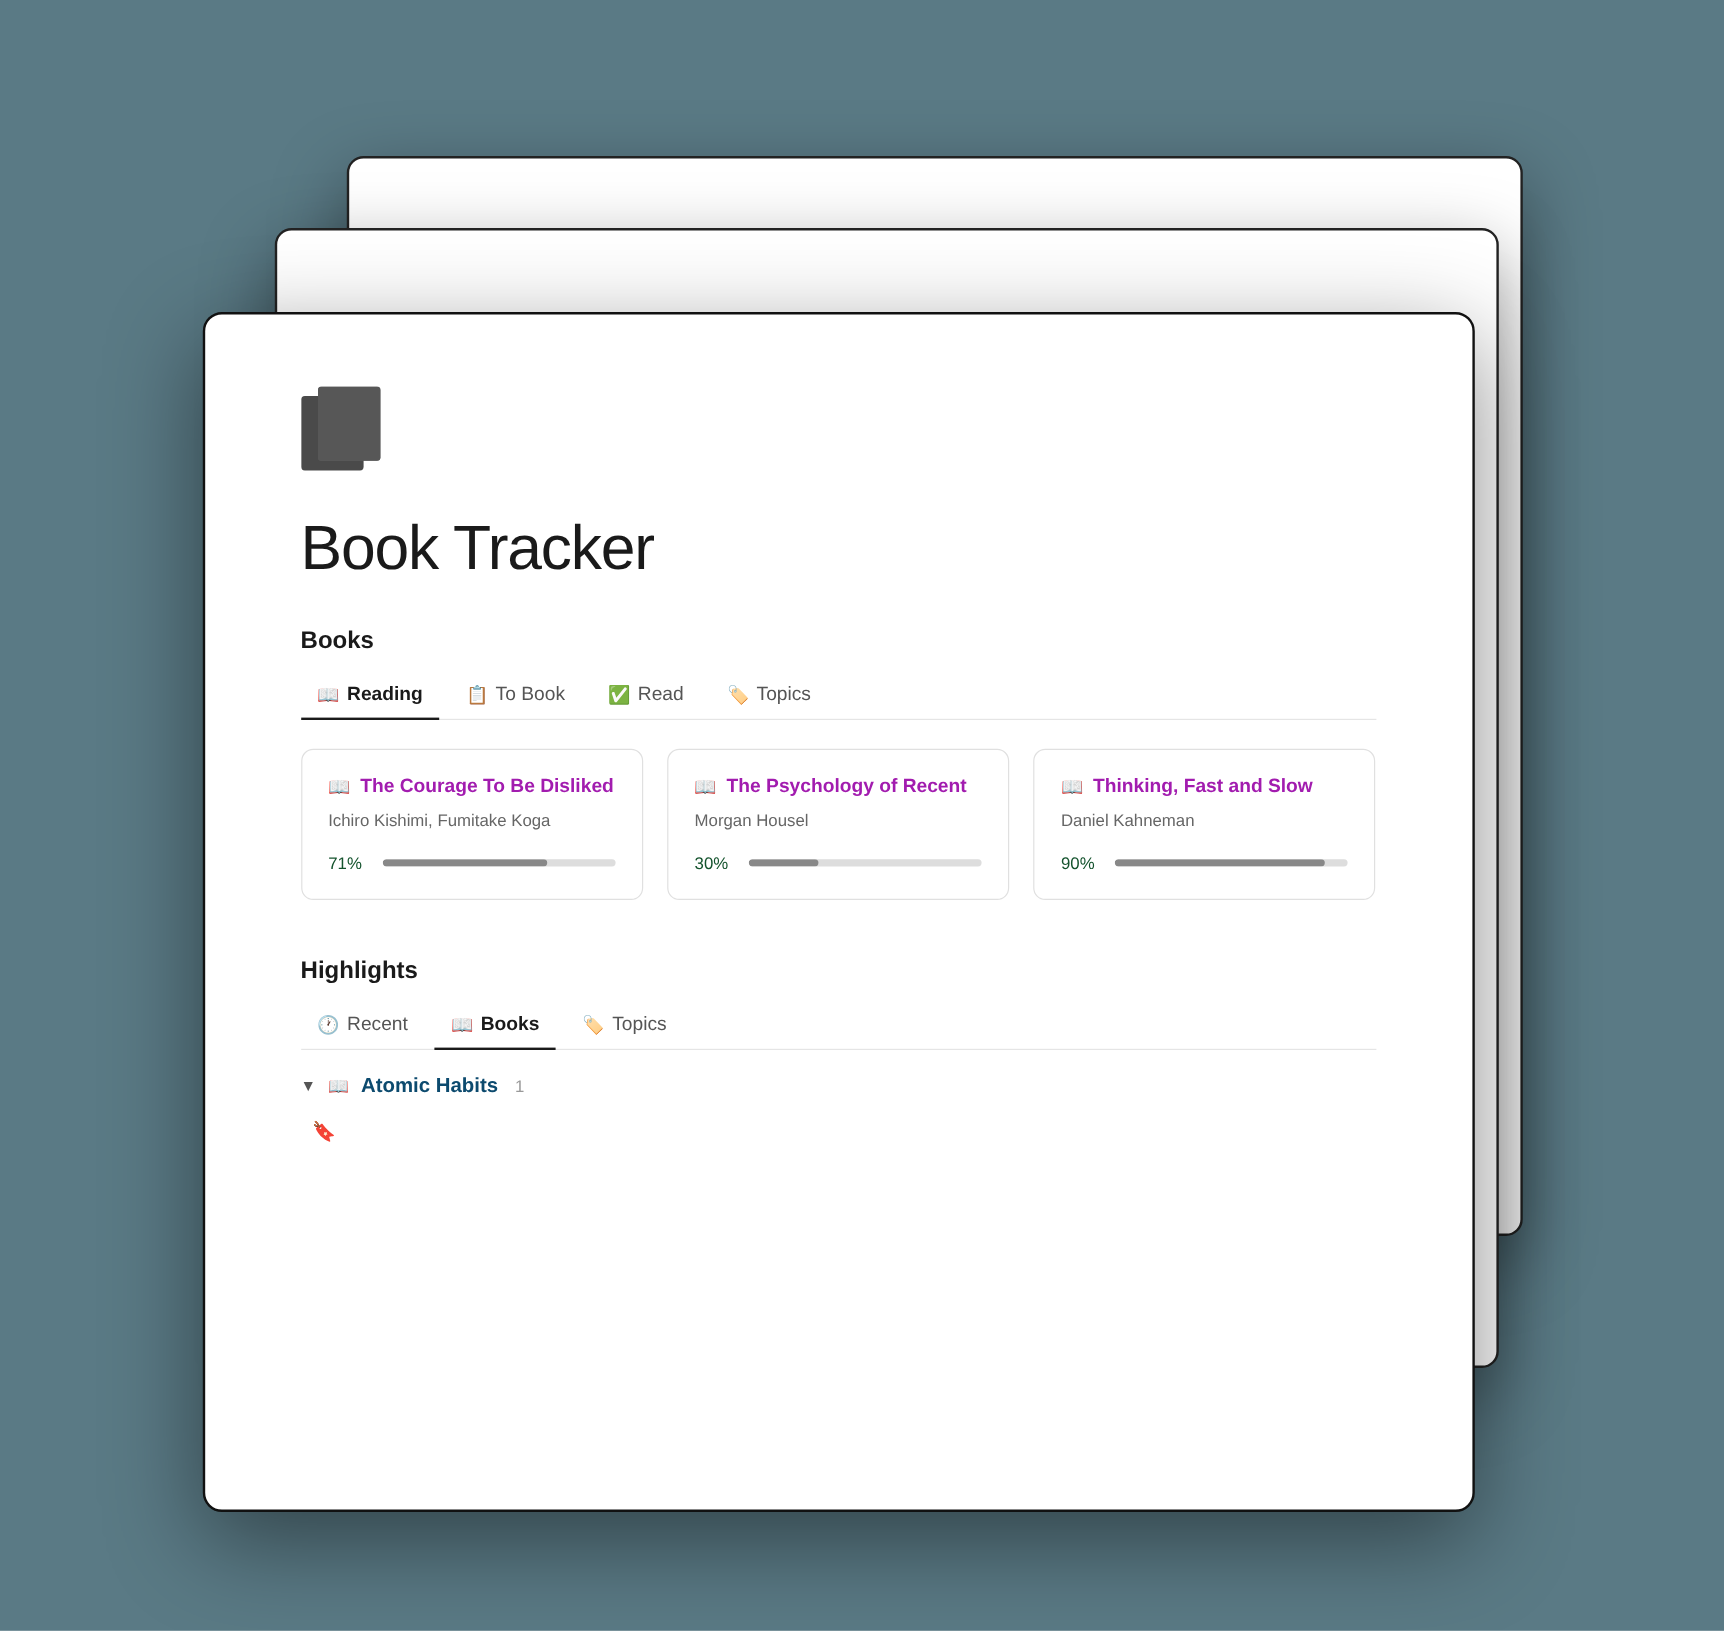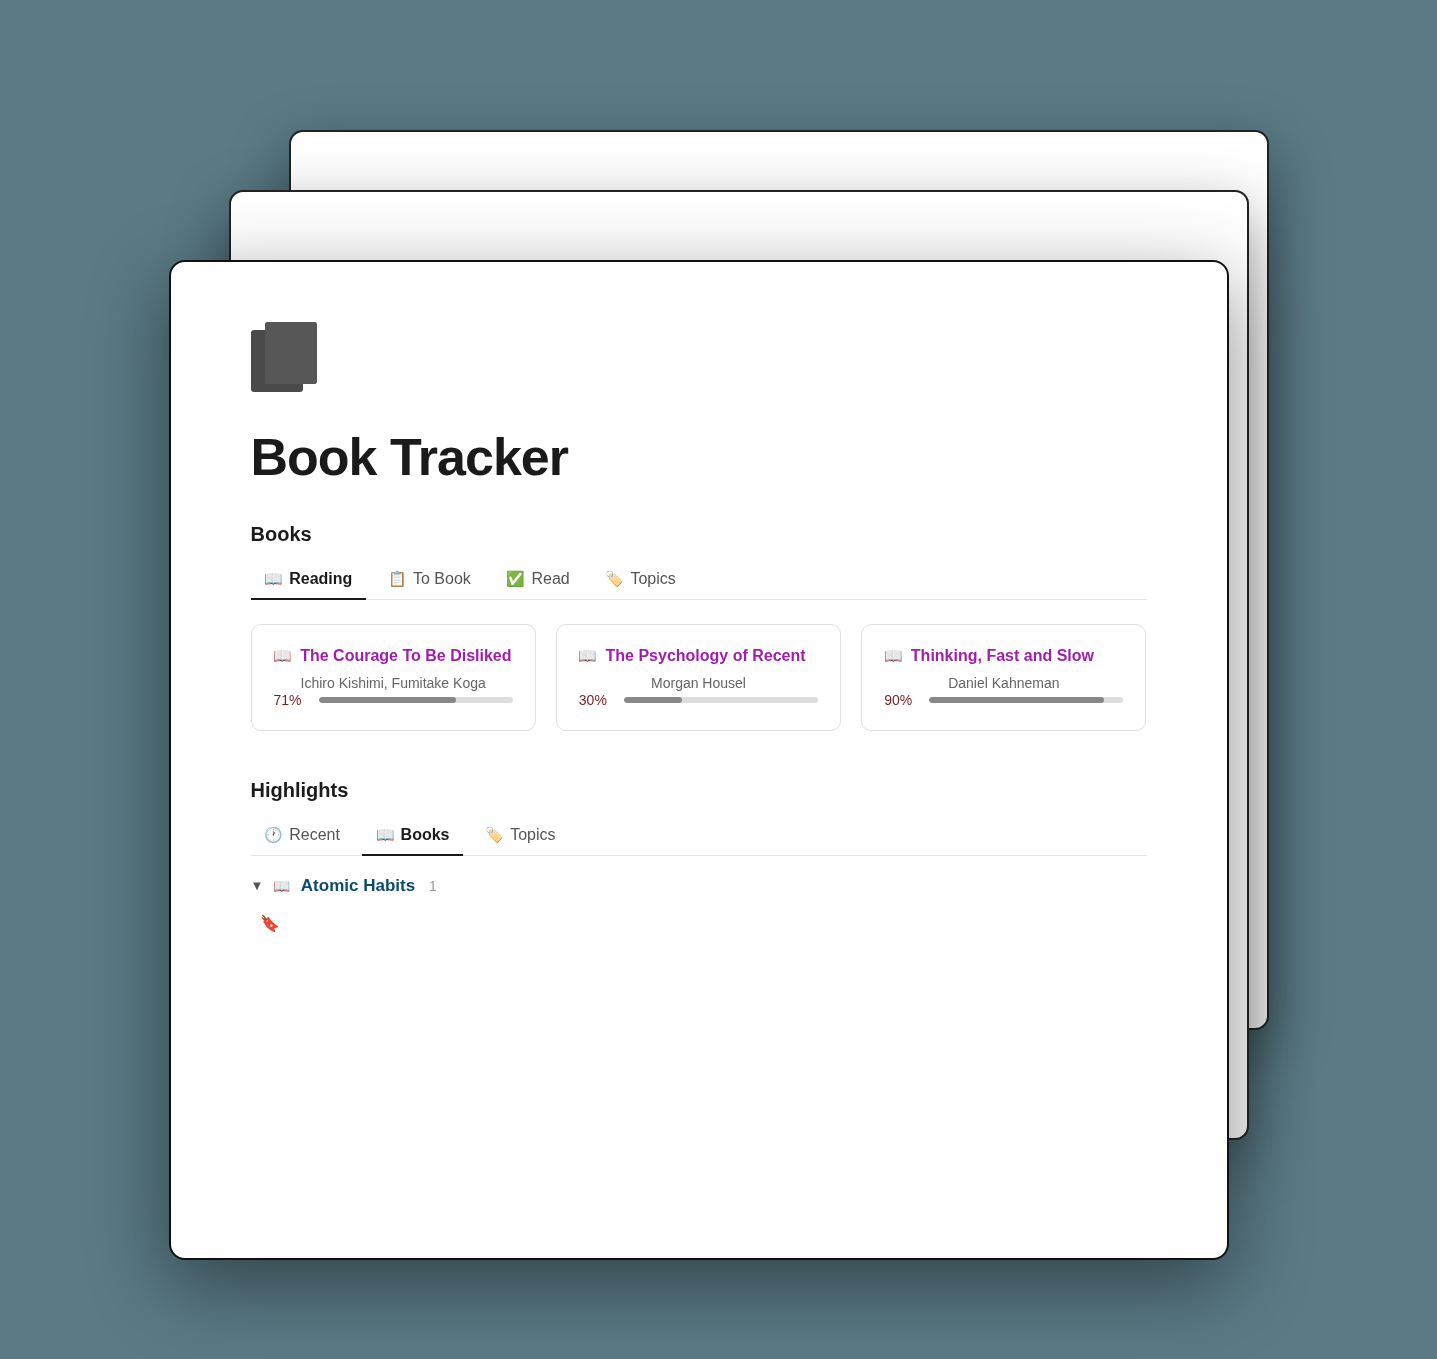--- a/index.html
+++ b/index.html
@@ -68,21 +68,21 @@
     }
 
     .app-logo {
       width: 70px;
       height: 75px;
       margin-bottom: 30px;
     }
 
     .page-title {
       font-size: 52px;
-      font-weight: 700;
+      font-weight: 400;
       color: #1a1a1a;
       margin-bottom: 36px;
       letter-spacing: -1px;
     }
 
     .section-label {
       font-size: 20px;
       font-weight: 700;
       color: #1a1a1a;
       margin-bottom: 14px;
@@ -149,33 +149,32 @@
 
     .book-card-title {
       font-size: 16px;
       font-weight: 600;
       color: #a21caf;
     }
 
     .book-card-author {
       font-size: 14px;
       color: #666;
-      margin-bottom: 1px;
-      text-align: center;
+      margin-bottom: 20px;
     }
 
     .progress-row {
       display: flex;
       align-items: center;
       gap: 10px;
     }
 
     .progress-label {
       font-size: 14px;
-      color: #7f1d1d;
+      color: #14532d;
       min-width: 35px;
     }
 
     .progress-bar-bg {
       flex: 1;
       height: 6px;
       background: #ddd;
       border-radius: 3px;
       overflow: hidden;
     }

